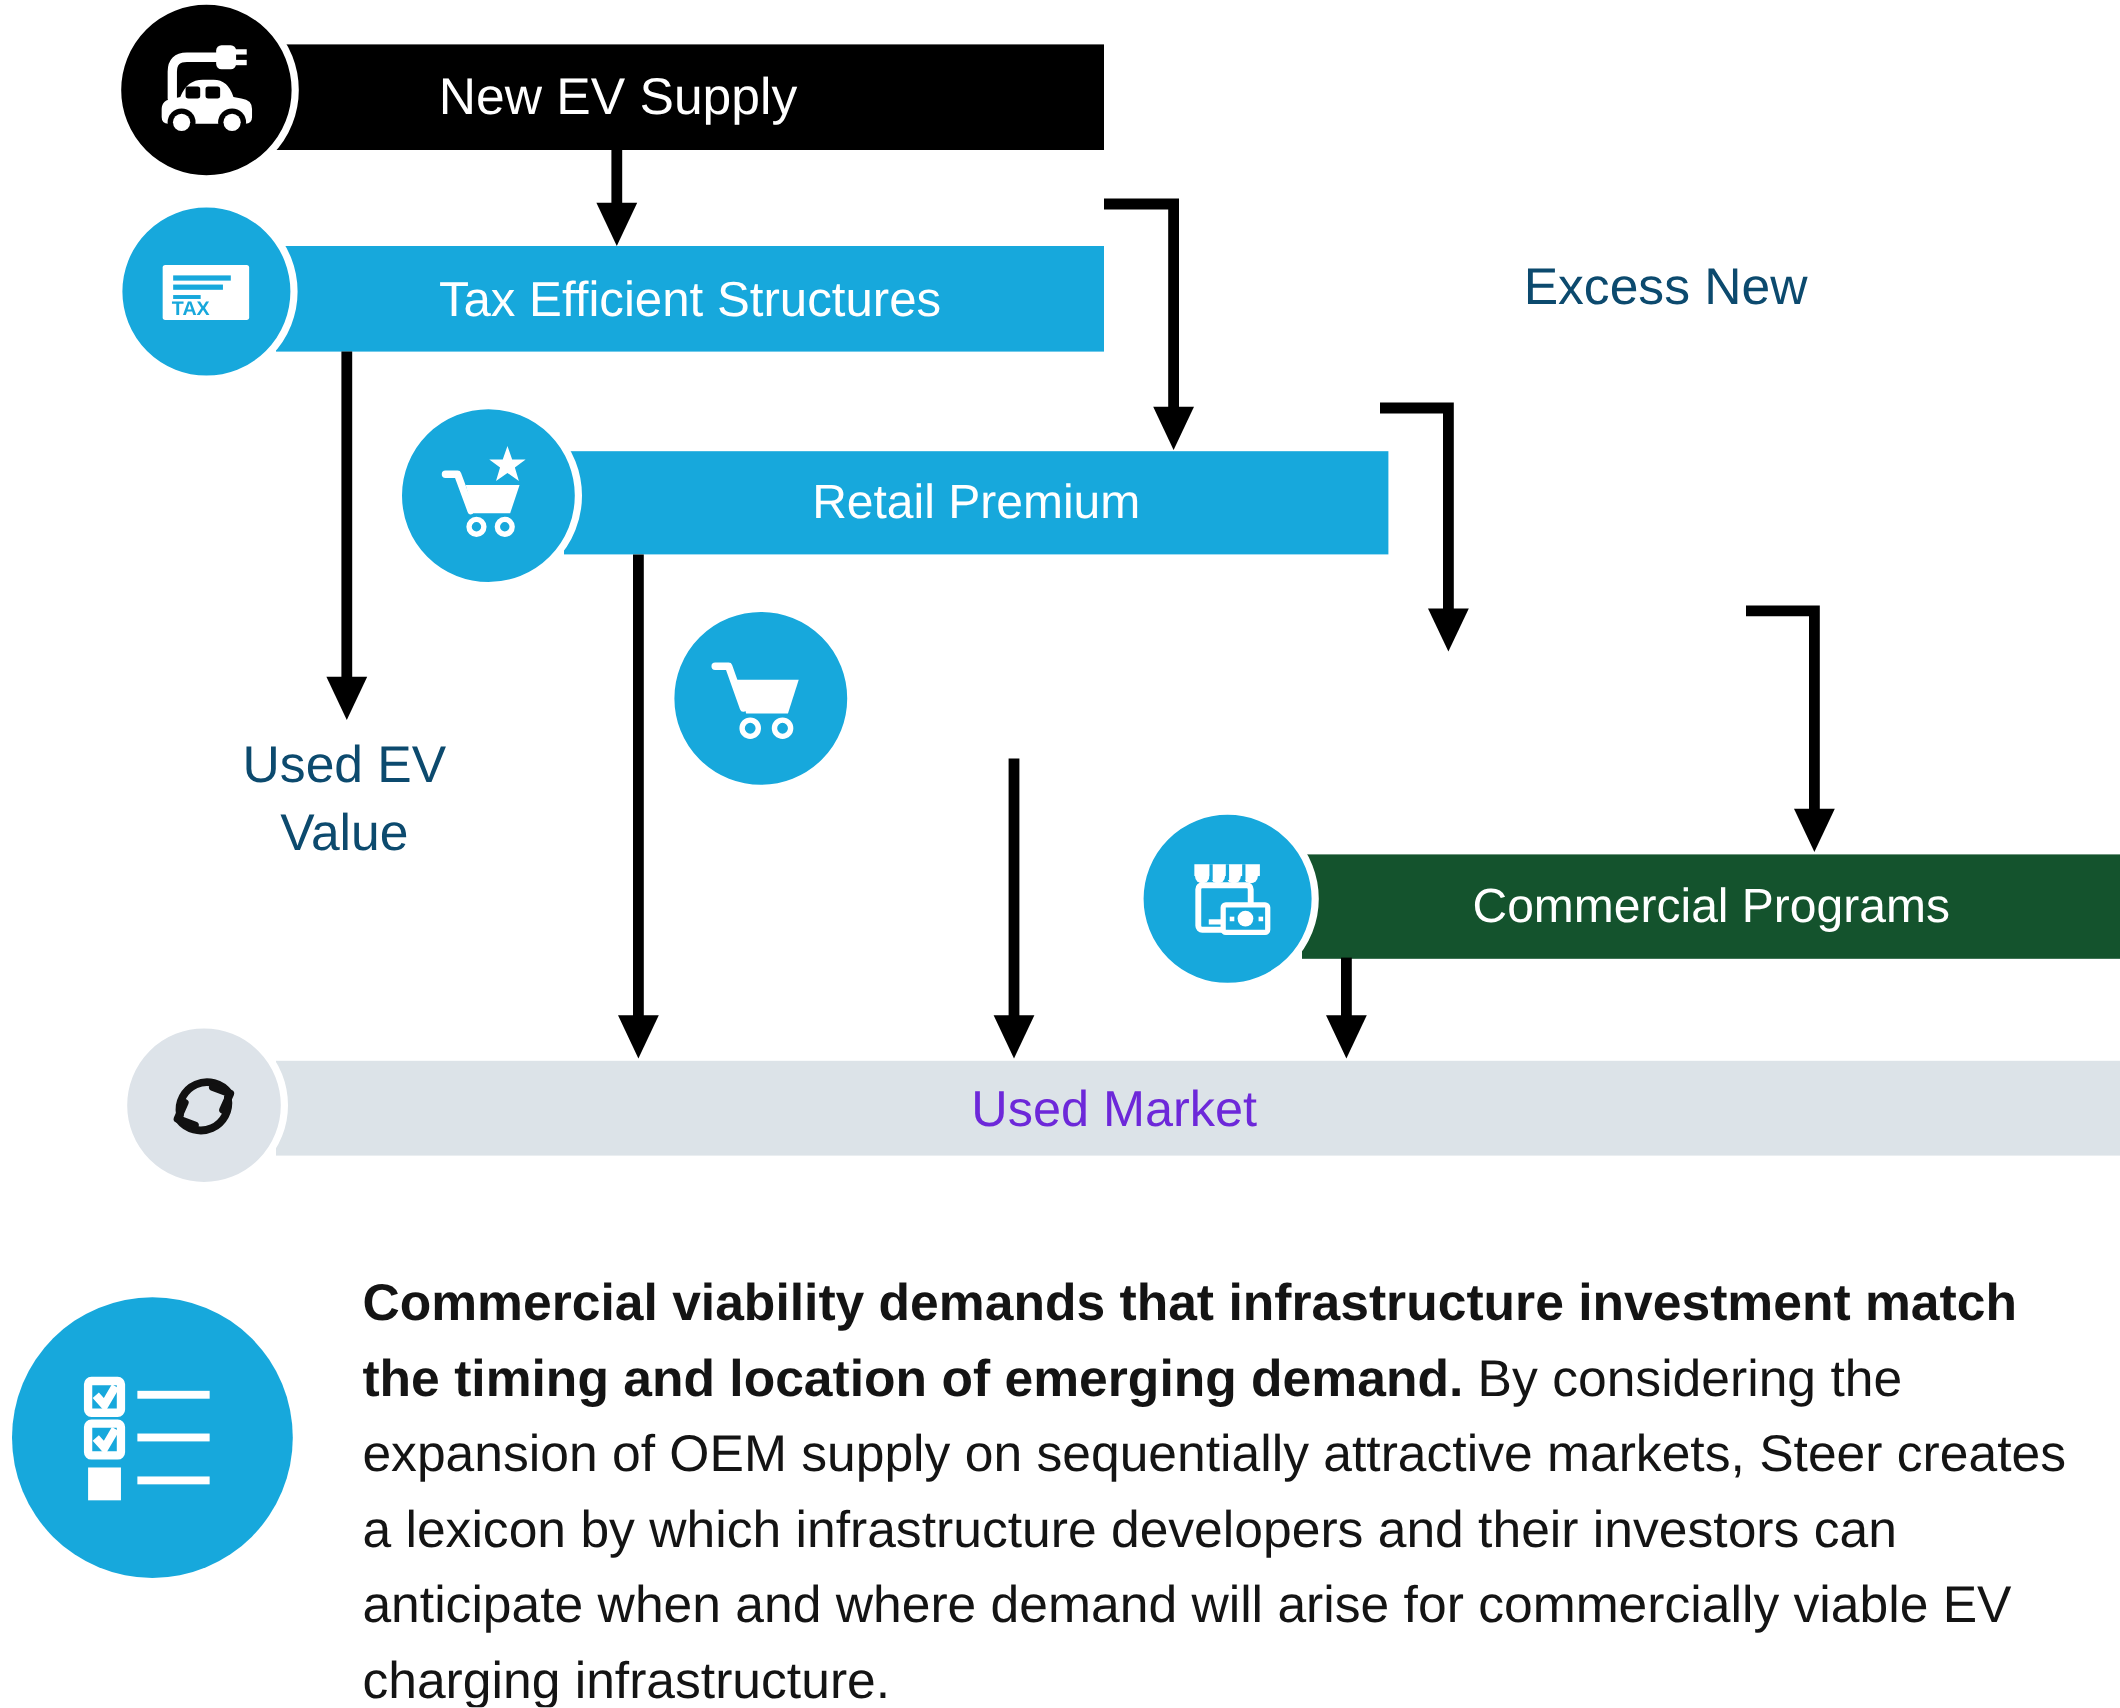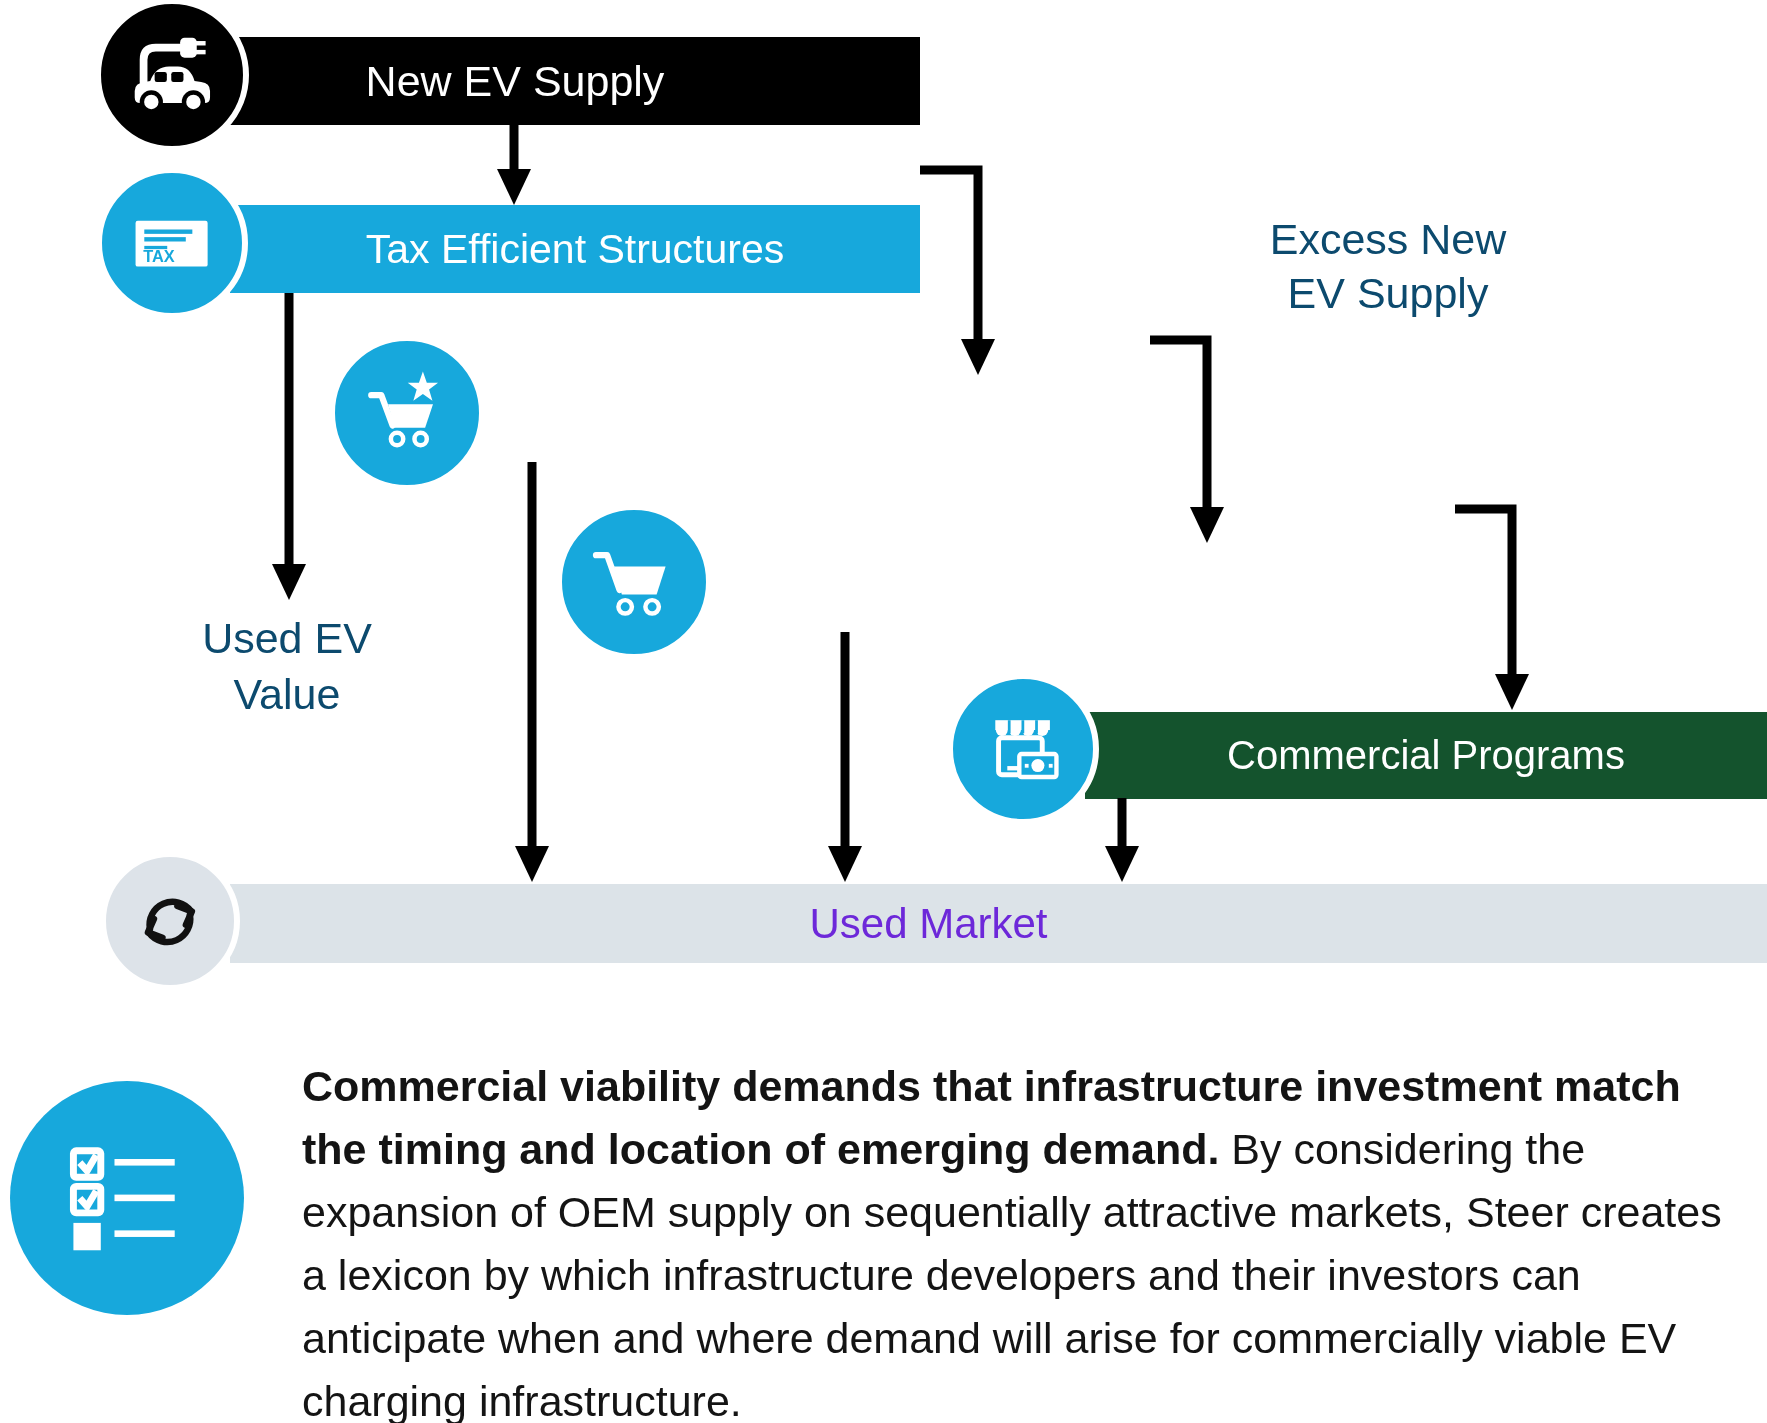--- a/index.html
+++ b/index.html
@@ -45,20 +45,23 @@
 </head>
 <body>
 
 <div class="stage">
 
   <div class="bar" id="bar-new">
     <span>New EV Supply</span>
   </div>
   <div class="bar" id="bar-tax">
     <span>Tax Efficient Structures</span>
+  </div>
+  <div class="bar" id="bar-premium">
+    <span>Retail Premium</span>
   </div>
   <div class="bar" id="bar-commercial">
     <span>Commercial Programs</span>
   </div>
   <div class="bar" id="bar-used">
     <span>Used Market</span>
   </div>
 
   <div class="circle" id="circ-new">
     <svg viewBox="0 0 100 100">
@@ -164,21 +167,20 @@
       <polygon points="828,846 862,846 845,882"></polygon>
       <polygon points="1105,846 1139,846 1122,882"></polygon>
       <polygon points="961,339 995,339 978,375"></polygon>
       <polygon points="1190,507 1224,507 1207,543"></polygon>
       <polygon points="1495,674 1529,674 1512,710"></polygon>
     </g>
   </svg>
 
   <div class="annotation" id="excess-label">
     <div>Excess New</div>
-    <div>EV Supply</div>
   </div>
   <div class="annotation" id="used-ev-label">
     <div>Used EV</div>
     <div>Value</div>
   </div>
 
   <p id="caption"><strong>Commercial viability demands that infrastructure investment match the timing and location of emerging demand.</strong><span>  By considering the expansion of OEM supply on sequentially attractive markets, Steer creates a lexicon by which infrastructure developers and their investors can anticipate when and where demand will arise for commercially viable EV charging infrastructure.</span></p>
 
 </div>
 

